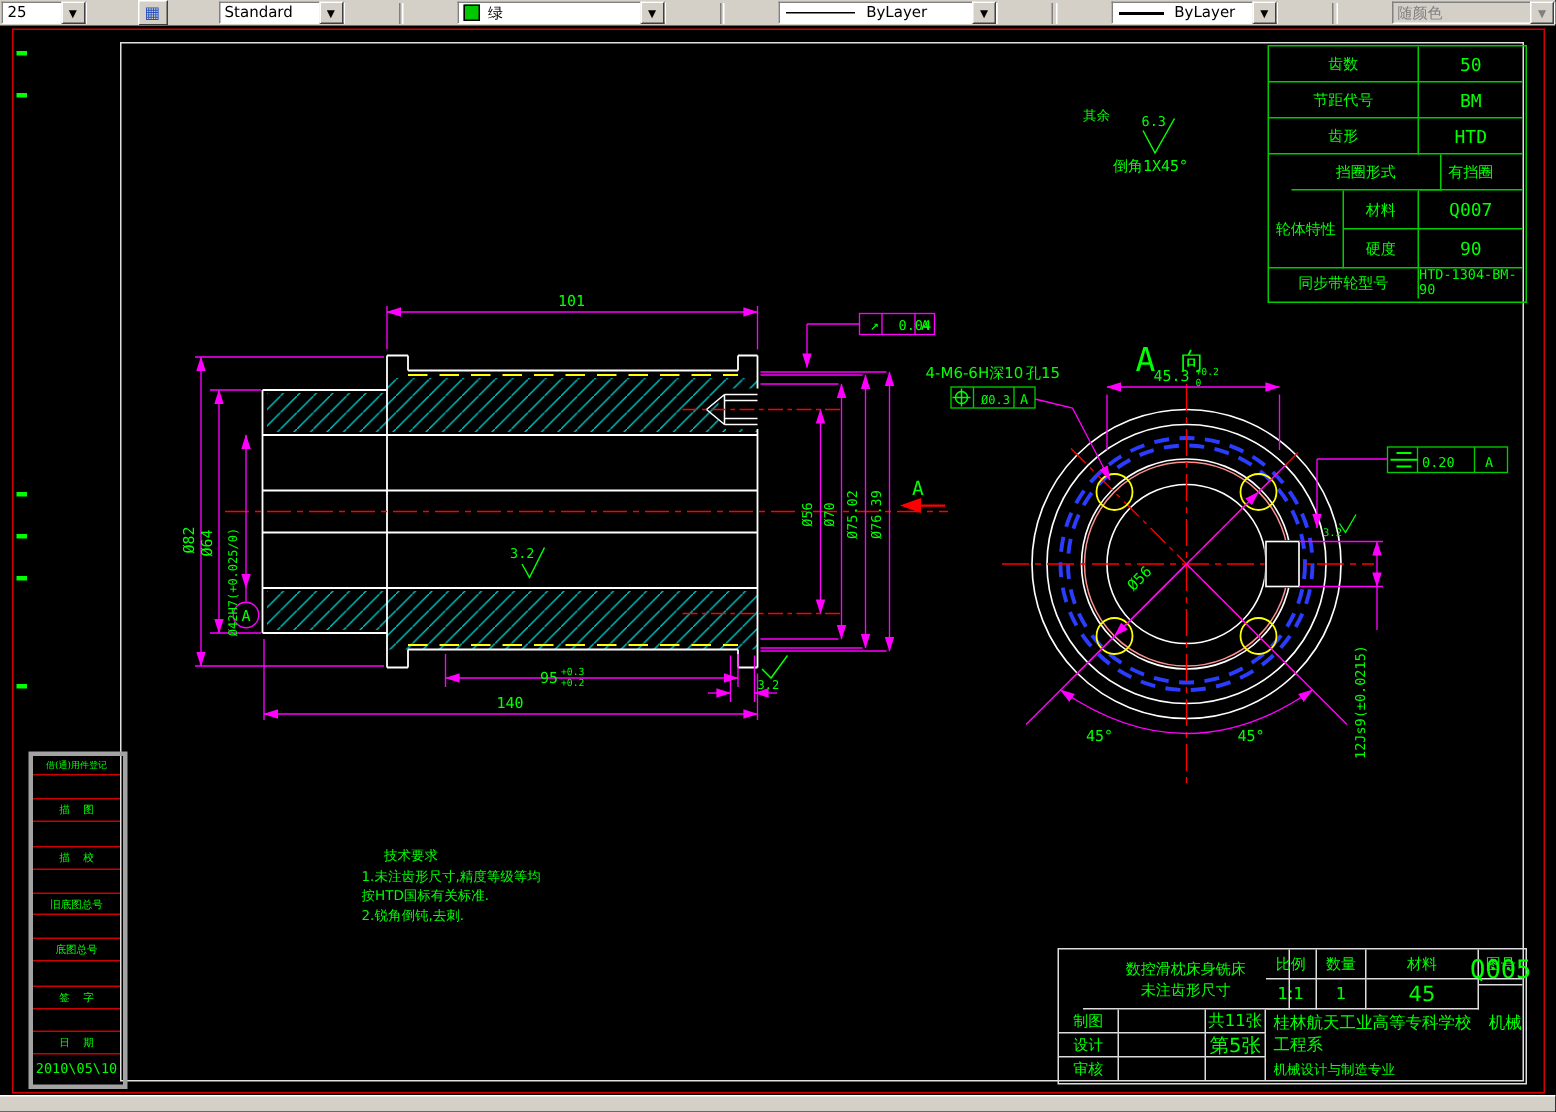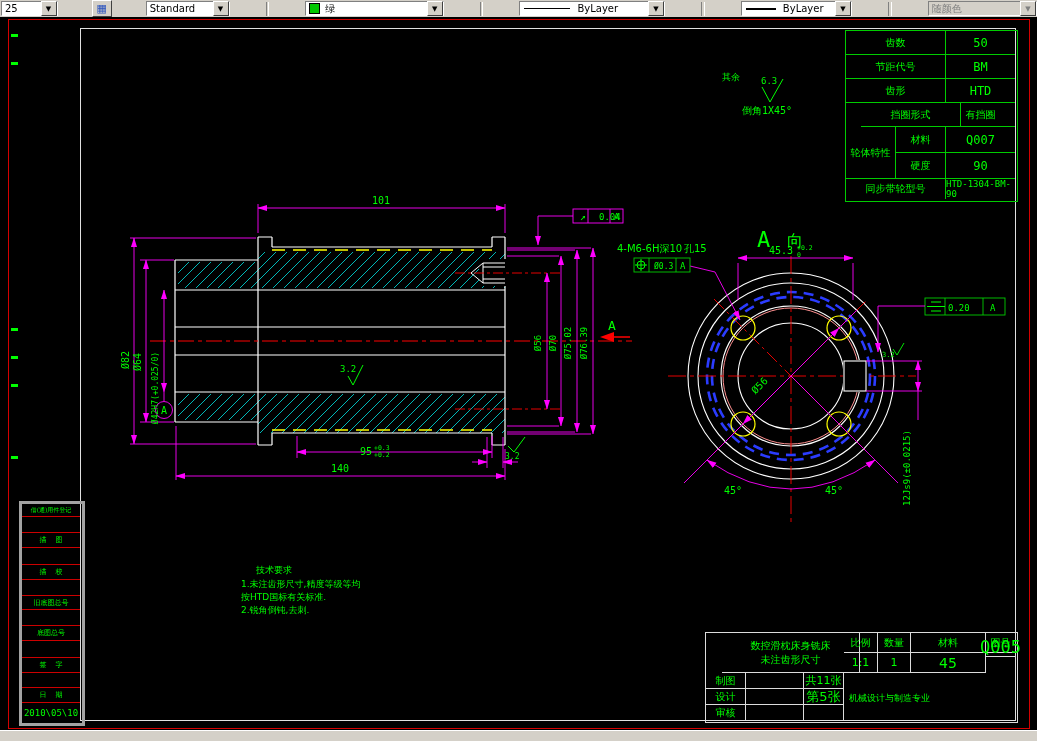--- a/index.html
+++ b/index.html
@@ -333,20 +333,24 @@
   <div class="cell" style="left:0;top:40px;width:40px;height:16px">制图</div>
   <div class="cell" style="left:40px;top:40px;width:58px;height:16px"></div>
   <div class="cell" style="left:98px;top:40px;width:40px;height:16px;font-size:11px">共11张</div>
   <div class="cell" style="left:0;top:56px;width:40px;height:16px">设计</div>
   <div class="cell" style="left:40px;top:56px;width:58px;height:16px"></div>
   <div class="cell" style="left:98px;top:56px;width:40px;height:16px;font-size:13px">第5张</div>
   <div class="cell nob" style="left:0;top:72px;width:40px;height:15px">审核</div>
   <div class="cell nob" style="left:40px;top:72px;width:58px;height:15px"></div>
   <div class="cell nob" style="left:98px;top:72px;width:40px;height:15px"></div>
   <div class="cell nob nor" style="left:138px;top:40px;width:171px;height:47px;flex-direction:column;align-items:flex-start;justify-content:center;padding-left:5px">
+    <div style="font-size:11px">
+      <span>桂林航天工业高等专科学校</span>
+      <span style="margin-left:8px">机械工程系</span>
+    </div>
     <div style="font-size:9px;margin-top:3px">机械设计与制造专业</div>
   </div>
 </div>
 
 <div class="rev">
   <div class="cell" style="top:0;height:13px;font-size:6px">借(通)用件登记</div>
   <div class="cell" style="top:13px;height:16px"></div>
   <div class="cell sp" style="top:29px;height:15px">描图</div>
   <div class="cell" style="top:44px;height:17px"></div>
   <div class="cell sp" style="top:61px;height:15px">描校</div>

